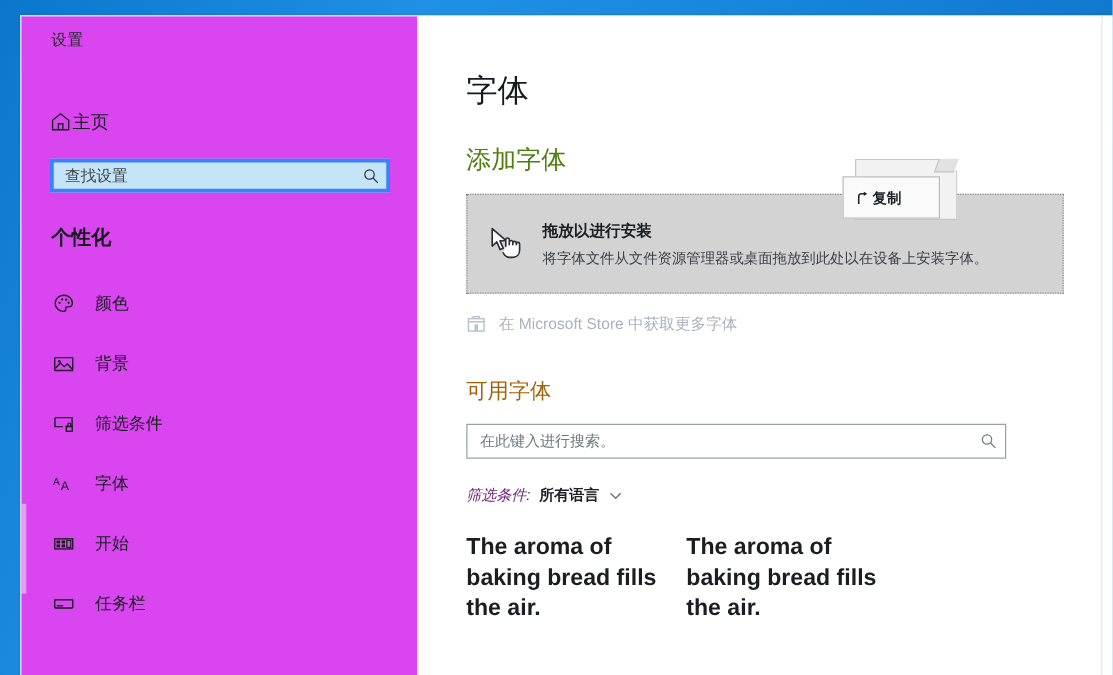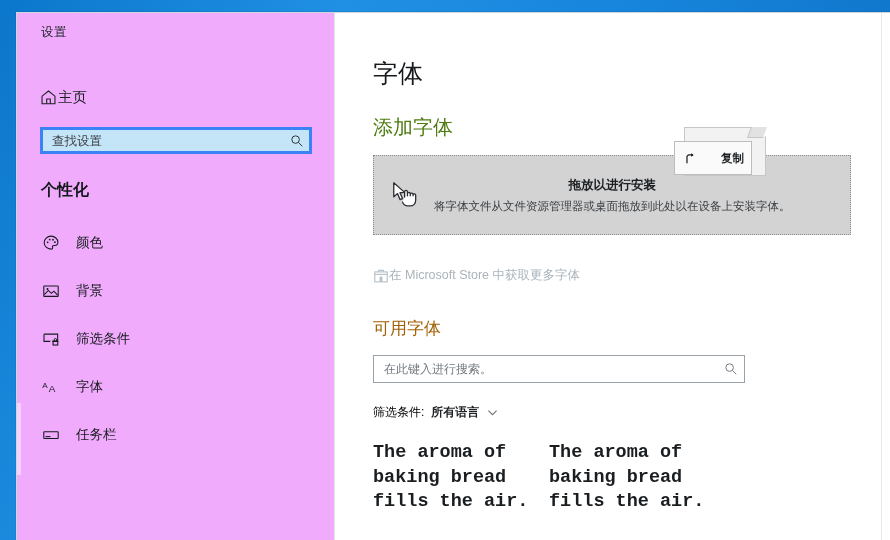--- a/index.html
+++ b/index.html
@@ -23,21 +23,21 @@
     border-top:1px solid #cfd6dc;
     border-left:1px solid #cfd6dc;
     box-shadow:0 0 0 1px rgba(0,0,0,.06);
   }
   .window-inner{display:flex;height:100%;width:100%;}
 
   
   .sidebar{
     position:relative;
     width:317px;flex:0 0 317px;height:100%;
-    background:#f0abfc;
+    background:#d946ef;
     overflow:hidden;
   }
   .sb-title{
     font-size:12.5px;color:#23282c;padding:11px 0 0 24px;letter-spacing:.5px;
   }
   .sb-home{
     display:flex;align-items:center;
     padding:0 0 0 22px;height:34px;margin-top:39px;
   }
   .sb-home .lbl{font-size:14.5px;color:#1b1f23;}
@@ -79,77 +79,77 @@
   .h1{font-size:25px;color:#16191c;font-weight:normal;line-height:1;}
   .h2{font-size:20px;color:#4d7c0f;font-weight:normal;margin-top:28px;}
 
   .dropzone{
     margin-top:14px;width:478px;height:80px;box-sizing:border-box;
     background:#d3d3d3;
     border:1px dotted #8e8e8e;
     display:flex;align-items:center;padding-left:16px;gap:14px;
     position:relative;
   }
-  .dz-text{display:flex;flex-direction:column;gap:5px;text-align:center;}
+  .dz-text{display:flex;flex-direction:column;gap:5px;}
   .dz-t1{font-size:12.5px;font-weight:bold;color:#1b1f22;}
   .dz-t2{font-size:11.5px;color:#3a3f43;}
 
   .dragtip{
     position:absolute;left:300px;top:-29px;width:90px;height:50px;
   }
   .dragtip .sheet{
     position:absolute;left:10px;top:0;width:80px;height:47px;
     background:#f2f2f2;border:1px solid #c6c6c6;
     clip-path:polygon(0 0, 83% 0, 100% 20%, 100% 100%, 0 100%);
   }
   .dragtip .fold{
     position:absolute;left:75px;top:0px;width:15px;height:10px;
     border-left:1px solid #c6c6c6;border-bottom:1px solid #c6c6c6;
     background:#e2e2e2;
     transform:skewX(-20deg);
   }
   .dragtip .box{
     position:absolute;left:0;top:14px;width:78px;height:34px;
     background:#fafafa;border:1px solid #bdbdbd;
-    display:flex;align-items:center;gap:24px;padding-left:9px;box-sizing:border-box;
+    display:flex;align-items:center;gap:1px;padding-left:9px;box-sizing:border-box;
   }
   .dragtip .box .cap{font-size:11.5px;color:#1d2124;font-weight:bold;}
 
   .store-link{
-    display:flex;align-items:center;margin-top:32px;
+    display:flex;gap:10px;margin-top:16px;
   }
   .store-link .cap{font-size:12.5px;color:#aab3ba;}
 
   .h2b{font-size:17px;color:#a16207;margin-top:33px;}
 
   .font-search{
-    margin-top:15px;width:372px;height:28px;box-sizing:border-box;
+    margin-top:15px;width:432px;height:28px;box-sizing:border-box;
     border:1px solid #9aa2a8;background:#ffffff;
     display:flex;align-items:center;
   }
   .font-search input{
     flex:1;border:0;outline:0;background:transparent;
     font-family:inherit;font-size:12px;color:#2a3034;padding:0 4px 0 10px;
   }
   .font-search input::placeholder{color:#70787e;opacity:1;}
   .font-search .mag{width:26px;display:flex;align-items:center;justify-content:center;}
 
   .filter{
     display:flex;align-items:center;gap:7px;margin-top:21px;
   }
-  .filter .f1{font-size:12px;color:#000000;}
+  .filter .f1{font-size:12px;color:#701a75;font-style:italic;}
   .filter .f2{font-size:12px;color:#1d2124;font-weight:bold;}
 
   .cards{
     display:flex;gap:0;margin-top:20px;
   }
   .card{width:176px;padding-right:8px;box-sizing:border-box;}
   .card .prev{
     font-size:18.5px;line-height:1.33;color:#1a1e21;
-    font-weight:bold;font-family:Liberation Mono, monospace;
+    font-weight:bold;font-family:Liberation Sans, sans-serif;
   }
   .card.mono .prev{
     font-weight:normal;color:#9aa0a5;
     font-family:"DejaVu Sans Mono","Liberation Mono",monospace;
     font-size:15.5px;line-height:1.38;letter-spacing:.3px;
   }
 
   .main-scrollline{
     position:absolute;right:9px;top:0;width:1px;height:100%;background:#e6e8ea;
   }
@@ -234,20 +234,33 @@
         <div class="sb-item">
           <span class="ico">
             <svg width="18" height="18" viewBox="0 0 20 20">
               <text x="0.4" y="11" font-family="Liberation Sans, sans-serif" font-size="9" fill="#171b1e">A</text>
               <text x="7.4" y="15.5" font-family="Liberation Sans, sans-serif" font-size="11" fill="#171b1e">A</text>
             </svg>
           </span>
           <span class="lbl">字体</span>
         </div>
 
+        <div class="sb-item">
+          <span class="ico">
+            <svg width="18" height="18" viewBox="0 0 20 20">
+              <rect x="2" y="5.6" width="16" height="9" fill="none" stroke="#171b1e" stroke-width="1.2"></rect>
+              <rect x="3.6" y="7.1" width="3.1" height="2.6" fill="#171b1e"></rect>
+              <rect x="3.6" y="10.6" width="3.1" height="2.6" fill="#171b1e"></rect>
+              <rect x="8.1" y="7.1" width="3.1" height="2.6" fill="#171b1e"></rect>
+              <rect x="8.1" y="10.6" width="3.1" height="2.6" fill="#171b1e"></rect>
+              <rect x="12.7" y="7.1" width="3.6" height="6.1" fill="none" stroke="#171b1e" stroke-width="1"></rect>
+            </svg>
+          </span>
+          <span class="lbl">开始</span>
+        </div>
 
         <div class="sb-item">
           <span class="ico">
             <svg width="18" height="18" viewBox="0 0 20 20">
               <rect x="2" y="6.4" width="16" height="7.4" rx="0.6" fill="none" stroke="#171b1e" stroke-width="1.2"></rect>
               <line x1="3.8" y1="11.8" x2="9.4" y2="11.8" stroke="#171b1e" stroke-width="1.2"></line>
             </svg>
           </span>
           <span class="lbl">任务栏</span>
         </div>

